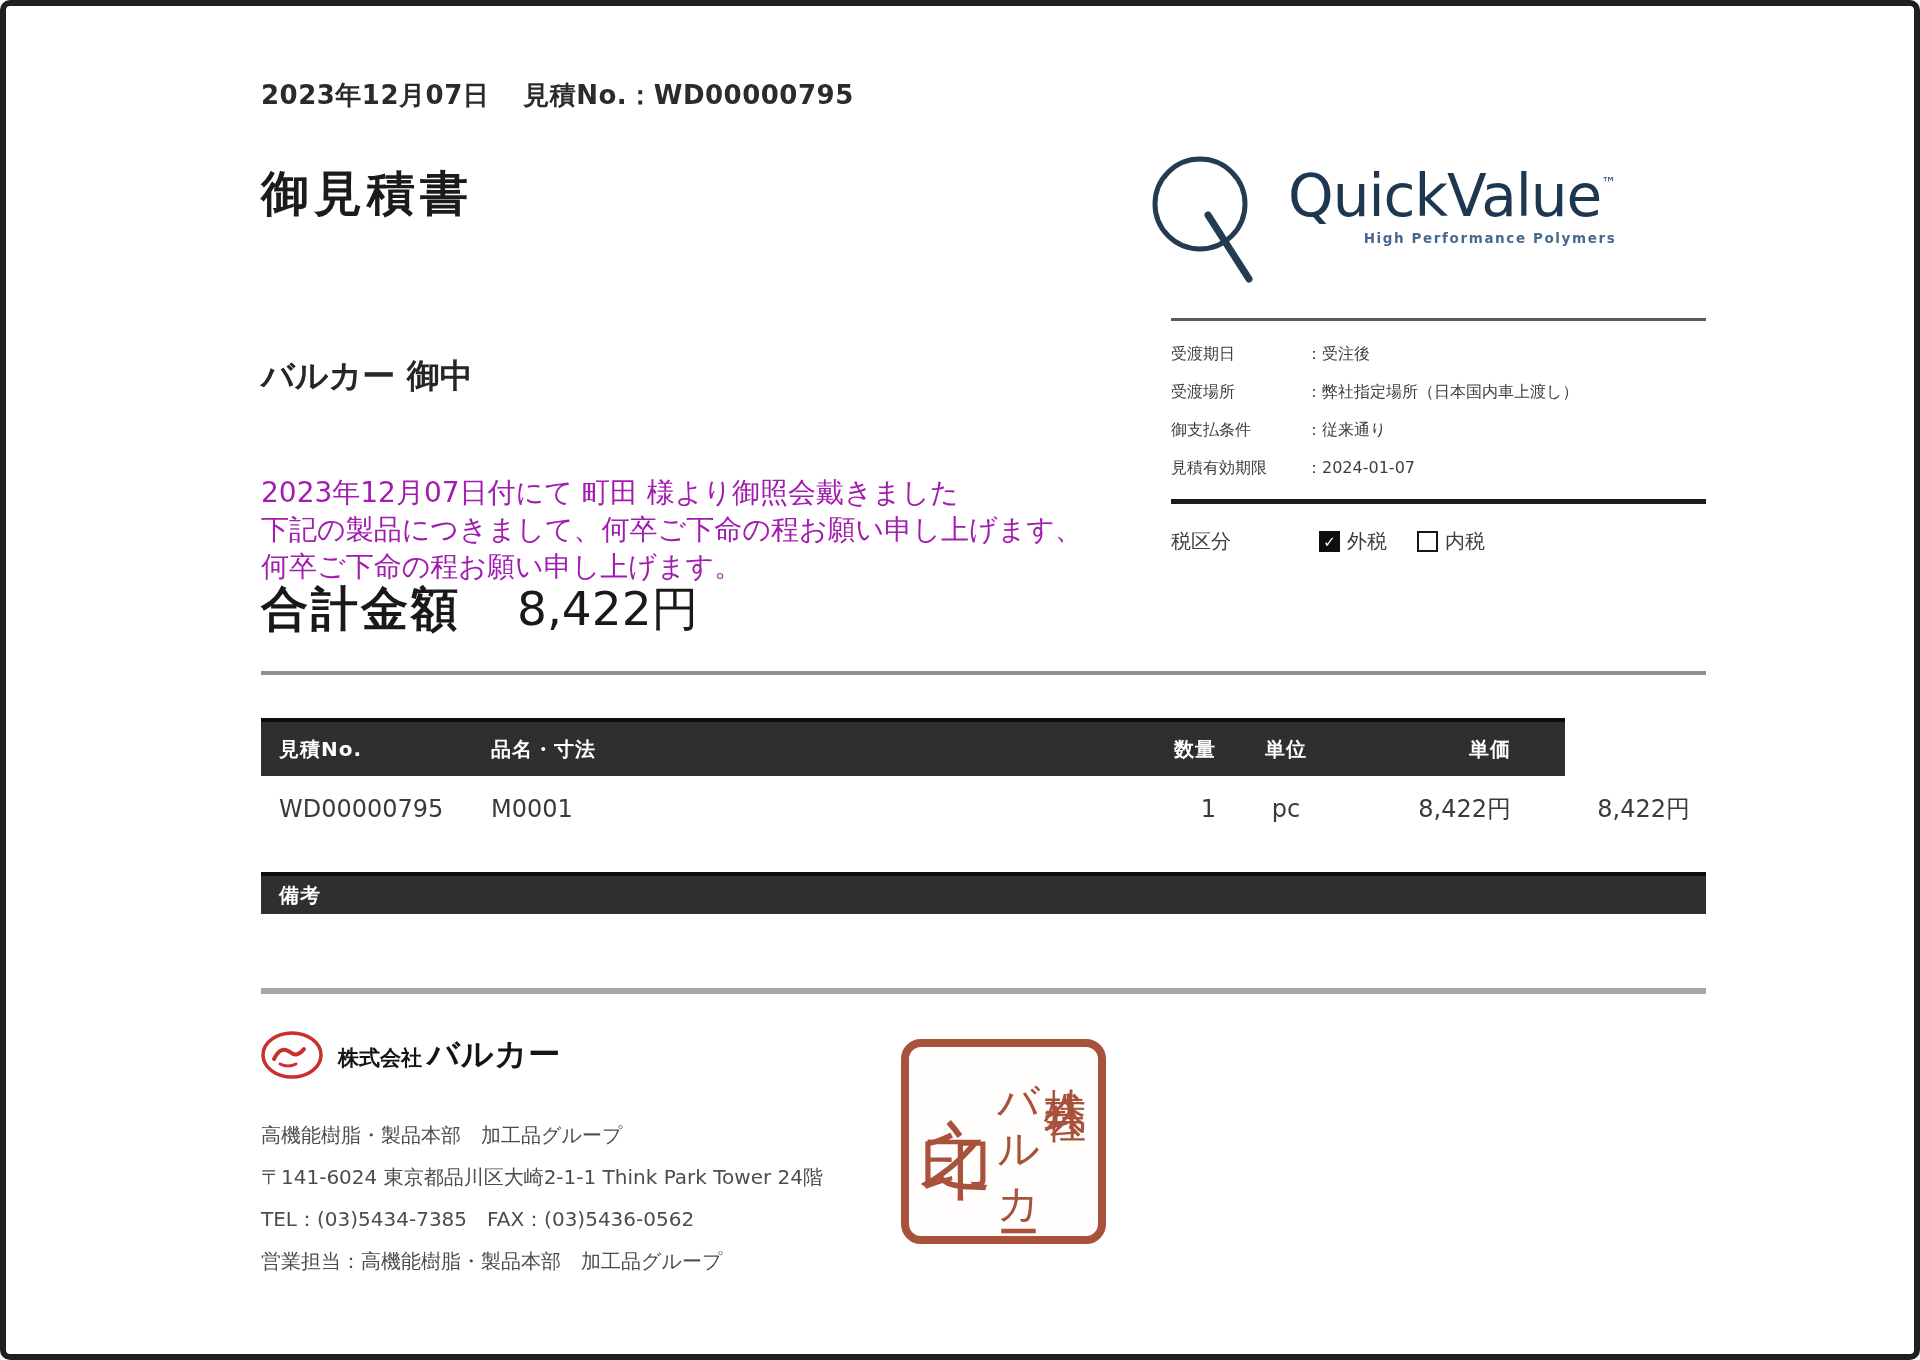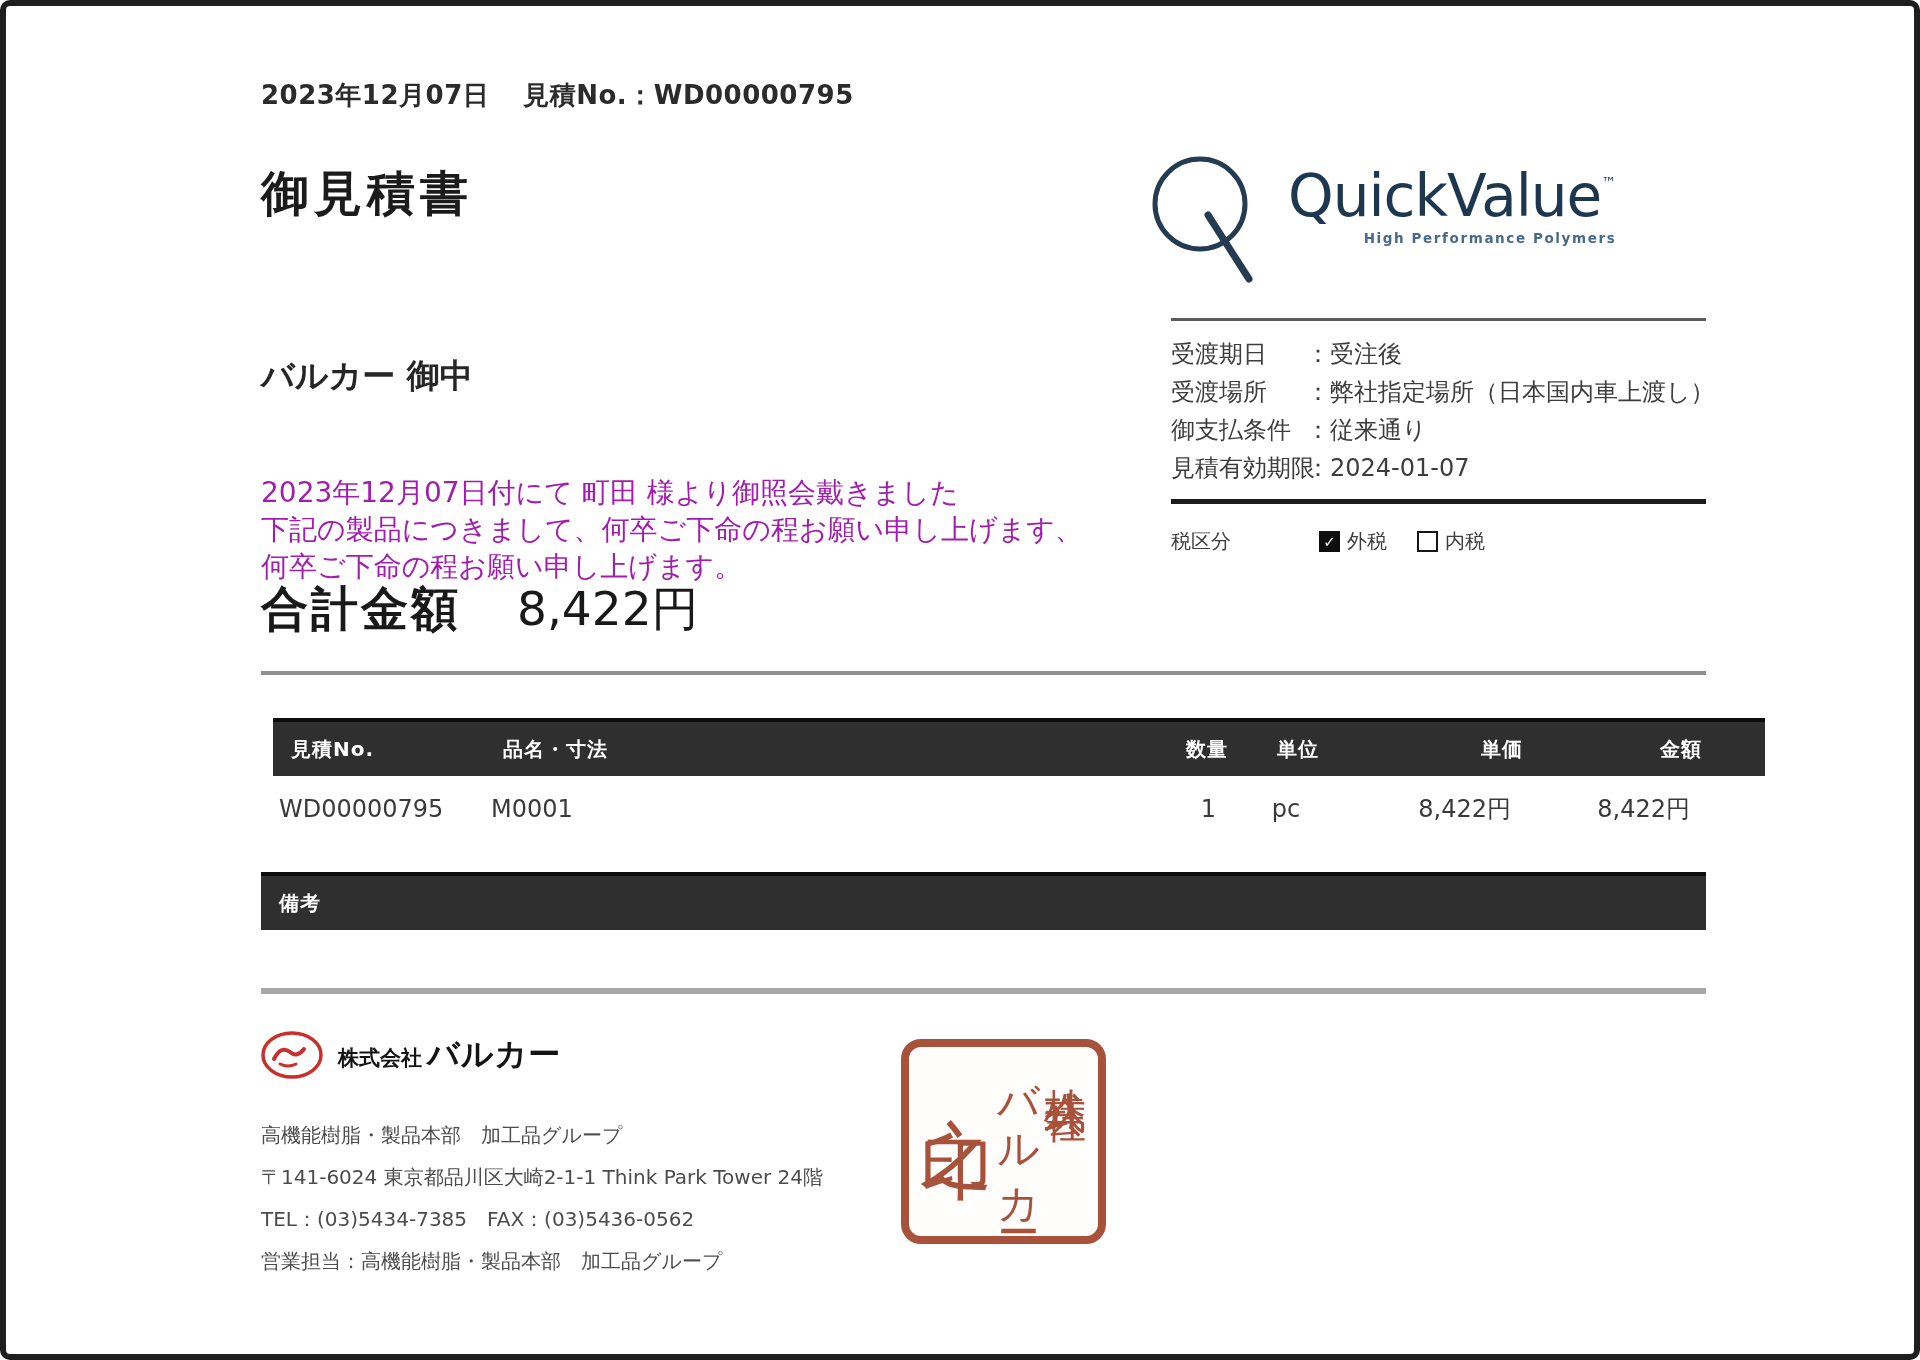--- a/index.html
+++ b/index.html
@@ -25,21 +25,21 @@
   .brand-tagline { font-size:13.5px; color:#47698c; font-weight:600; letter-spacing:1.6px; text-align:right; margin-top:3px; }
 
   
   .recipient { position:absolute; left:255px; top:348px; font-size:33px; font-weight:600; color:#262626; }
   .greeting { position:absolute; left:255px; top:468px; font-size:28px; line-height:37px; color:#a21caf; }
 
   
   .terms { position:absolute; left:1165px; top:312px; width:535px; }
   .terms-top-rule { height:3px; background:#5b5b5b; }
   .terms-rows { padding:14px 0 12px; }
-  .terms-row { display:flex; font-size:24px; color:#3d3d3d; line-height:38px; white-space:nowrap; }
+  .terms-row { display:flex; font-size:16px; color:#3d3d3d; line-height:38px; white-space:nowrap; }
   .terms-label { width:135px; flex:0 0 auto; }
   .terms-bottom-rule { height:5px; background:#1c1c1c; }
   .tax-row { display:flex; align-items:center; margin-top:24px; font-size:20px; color:#3d3d3d; }
   .tax-title { width:148px; flex:0 0 auto; }
   .tax-option { display:flex; align-items:center; margin-right:30px; }
   .checkbox {
     width:21px; height:21px; border:2.5px solid #161616; margin-right:7px;
     display:inline-flex; align-items:center; justify-content:center;
     font-size:15px; font-weight:700; color:#ffffff; background:#ffffff;
   }
@@ -47,35 +47,35 @@
 
   
   .total { position:absolute; left:255px; top:572px; display:flex; align-items:baseline;justify-content:center; }
   .total-label { font-size:47px; font-weight:700; color:#191919; letter-spacing:3px; }
   .total-amount { font-size:47px; font-weight:400; color:#191919; margin-left:56px; }
   .total-rule { position:absolute; left:255px; top:665px; width:1445px; height:4px; background:#8f8f8f; }
 
   
   .grid { display:grid; grid-template-columns:230px 640px 85px 140px 155px 195px; align-items:center; }
   .table-header {
-    position:absolute; left:255px; top:712px; width:1492px; height:58px;
+    position:absolute; left:255px; top:712px; width:1304px; height:58px;
     background:#2f2f2f; border-top:4px solid #0d0d0d; color:#ffffff;
-    font-size:20px; font-weight:600; letter-spacing:1px;margin-left:12px;
+    font-size:20px; font-weight:600; letter-spacing:1px;
   }
   .table-row { position:absolute; left:255px; top:778px; width:1445px; height:50px; font-size:24px; color:#3a3a3a; }
   .c1 { padding-left:18px; text-align:left; }
   .c2 { text-align:left; }
   .c3 { text-align:right; }
   .c4 { text-align:center; }
   .c5 { text-align:right; }
   .c6 { text-align:right; padding-right:16px; }
 
   
   .remarks-bar {
-    position:absolute; left:255px; top:866px; width:1445px; height:58px;
+    position:absolute; left:255px; top:866px; width:1445px; height:42px;
     background:#2f2f2f; border-top:4px solid #0d0d0d; color:#ffffff;
     font-size:20px; font-weight:600; letter-spacing:1px;
     display:flex; align-items:center; padding-left:18px;
   }
 
   
   .footer-rule { position:absolute; left:255px; top:982px; width:1445px; height:6px; background:#a7a7a7; }
   .company { position:absolute; left:254px; top:1024px; display:flex; align-items:center; }
   .company-mark { width:64px; height:50px; flex:0 0 auto; }
   .company-names { display:flex; align-items:baseline; margin-left:14px; }

